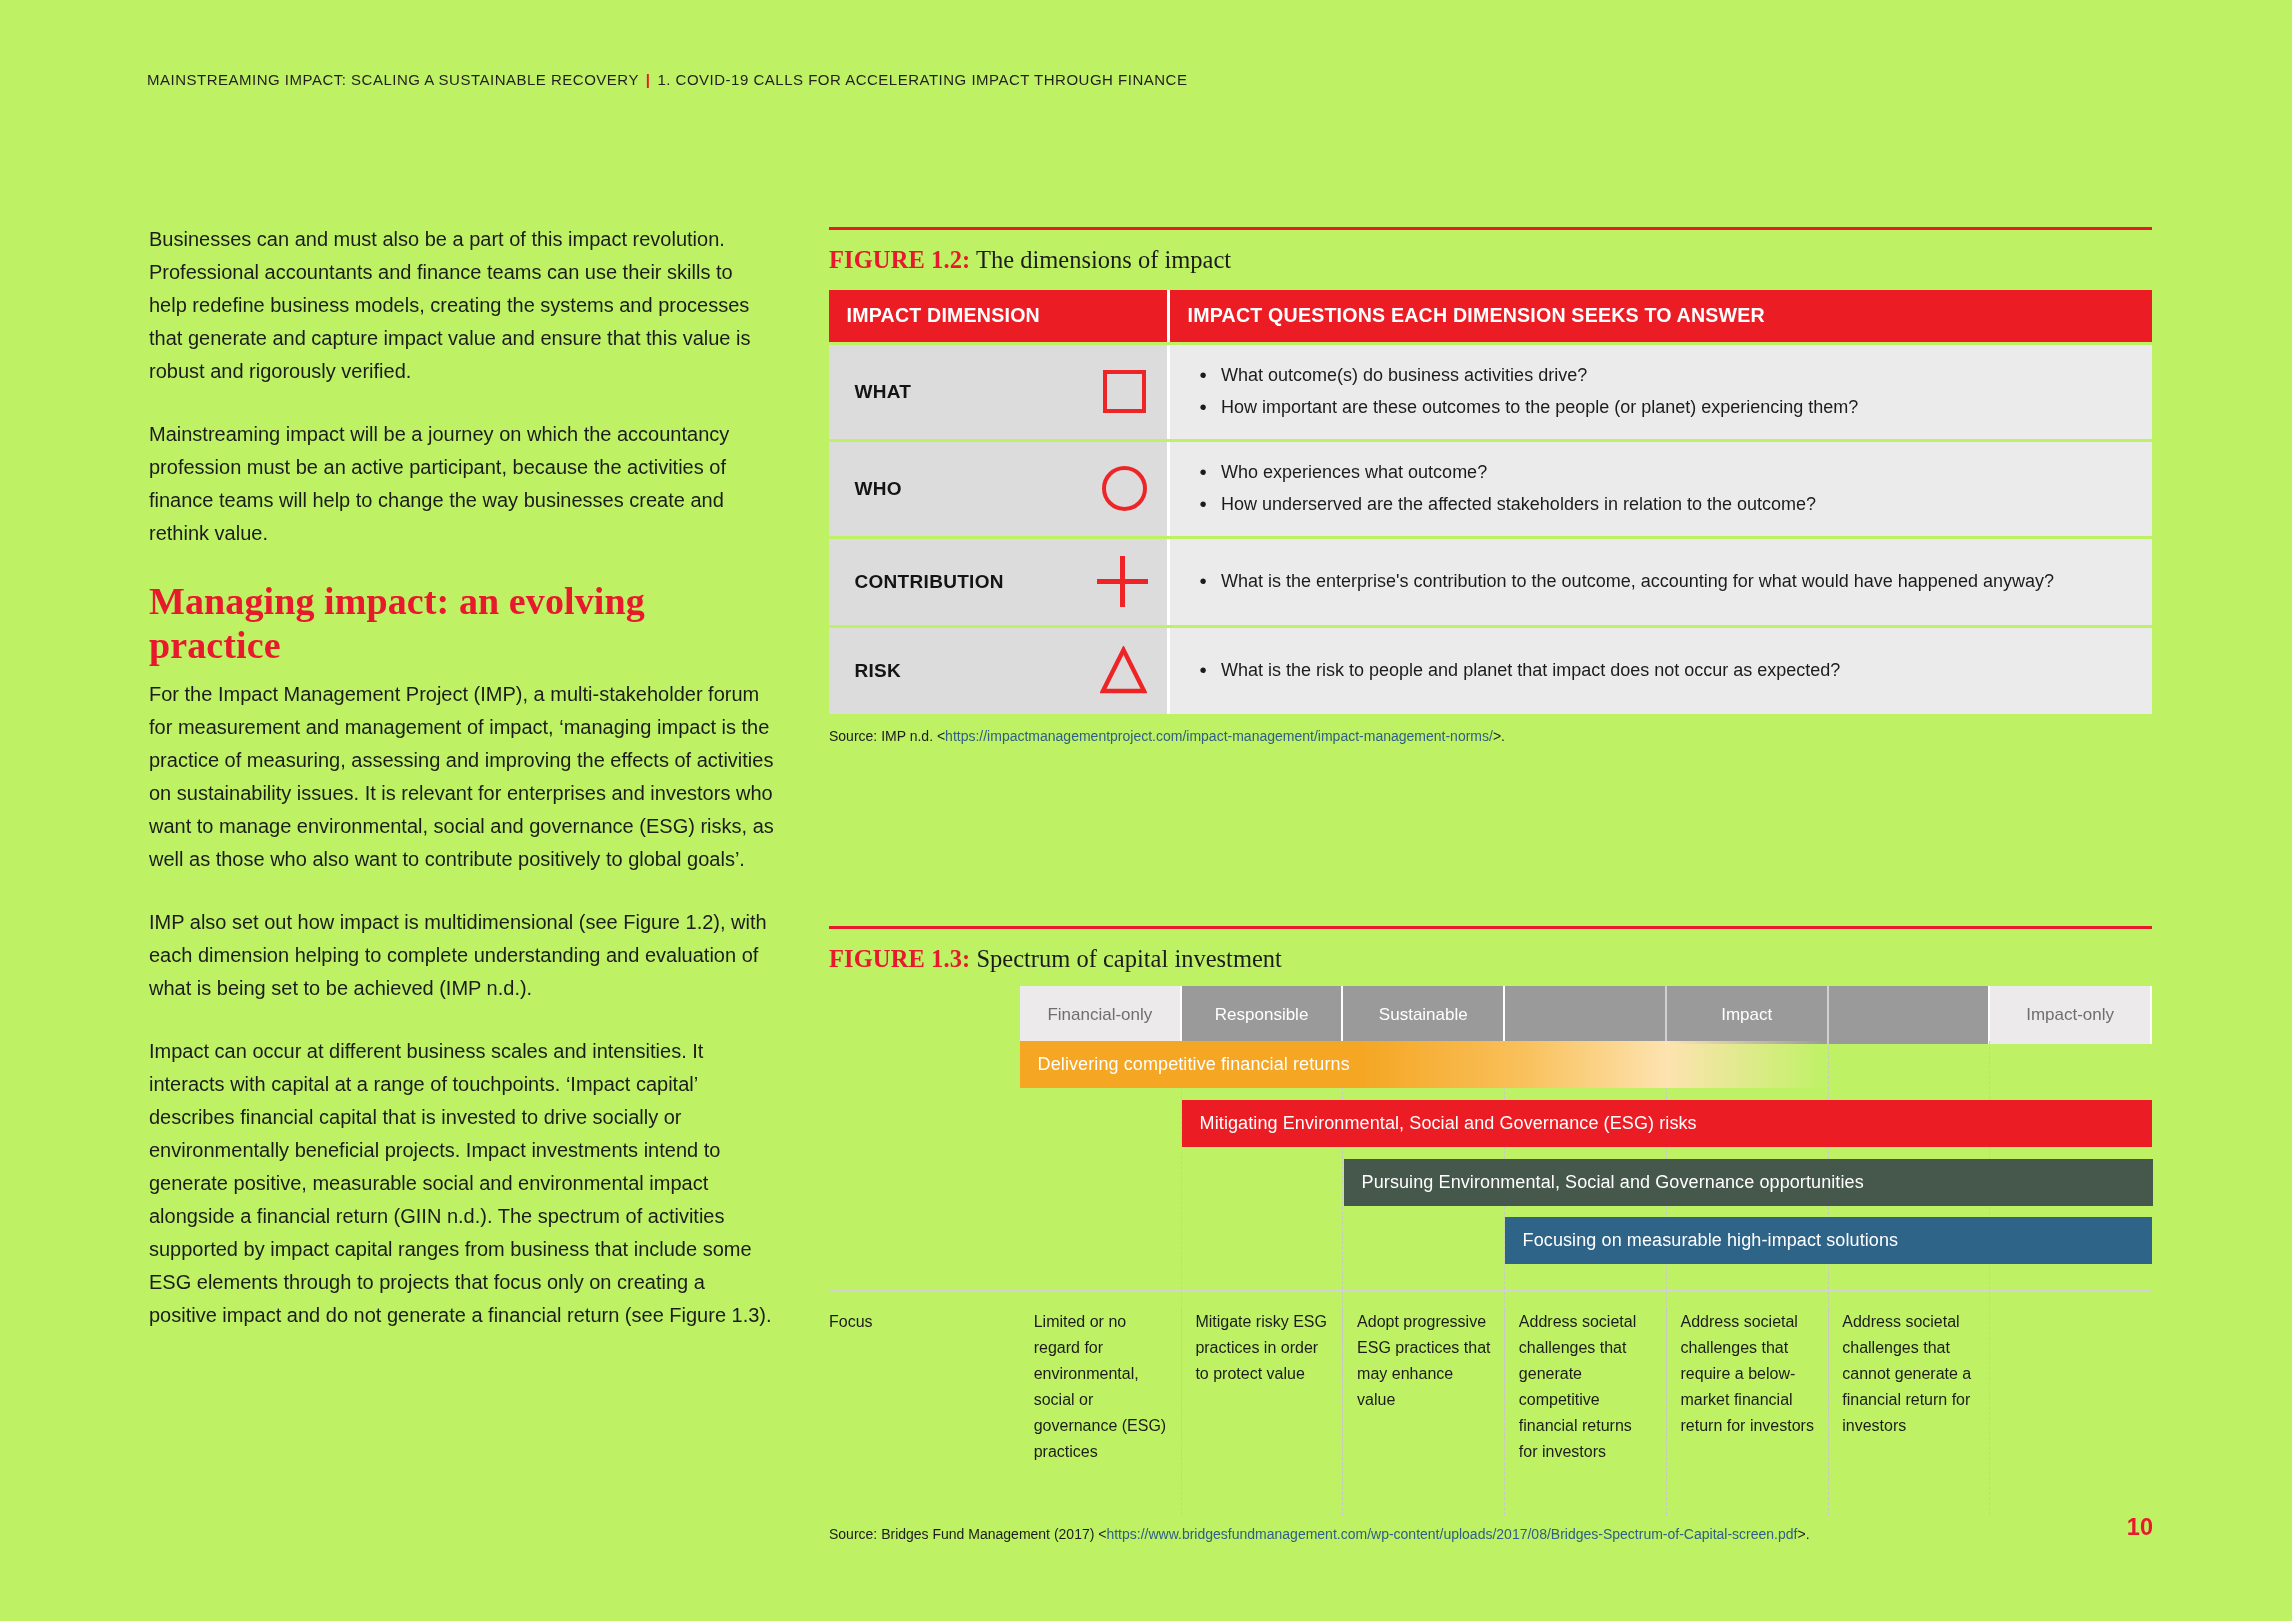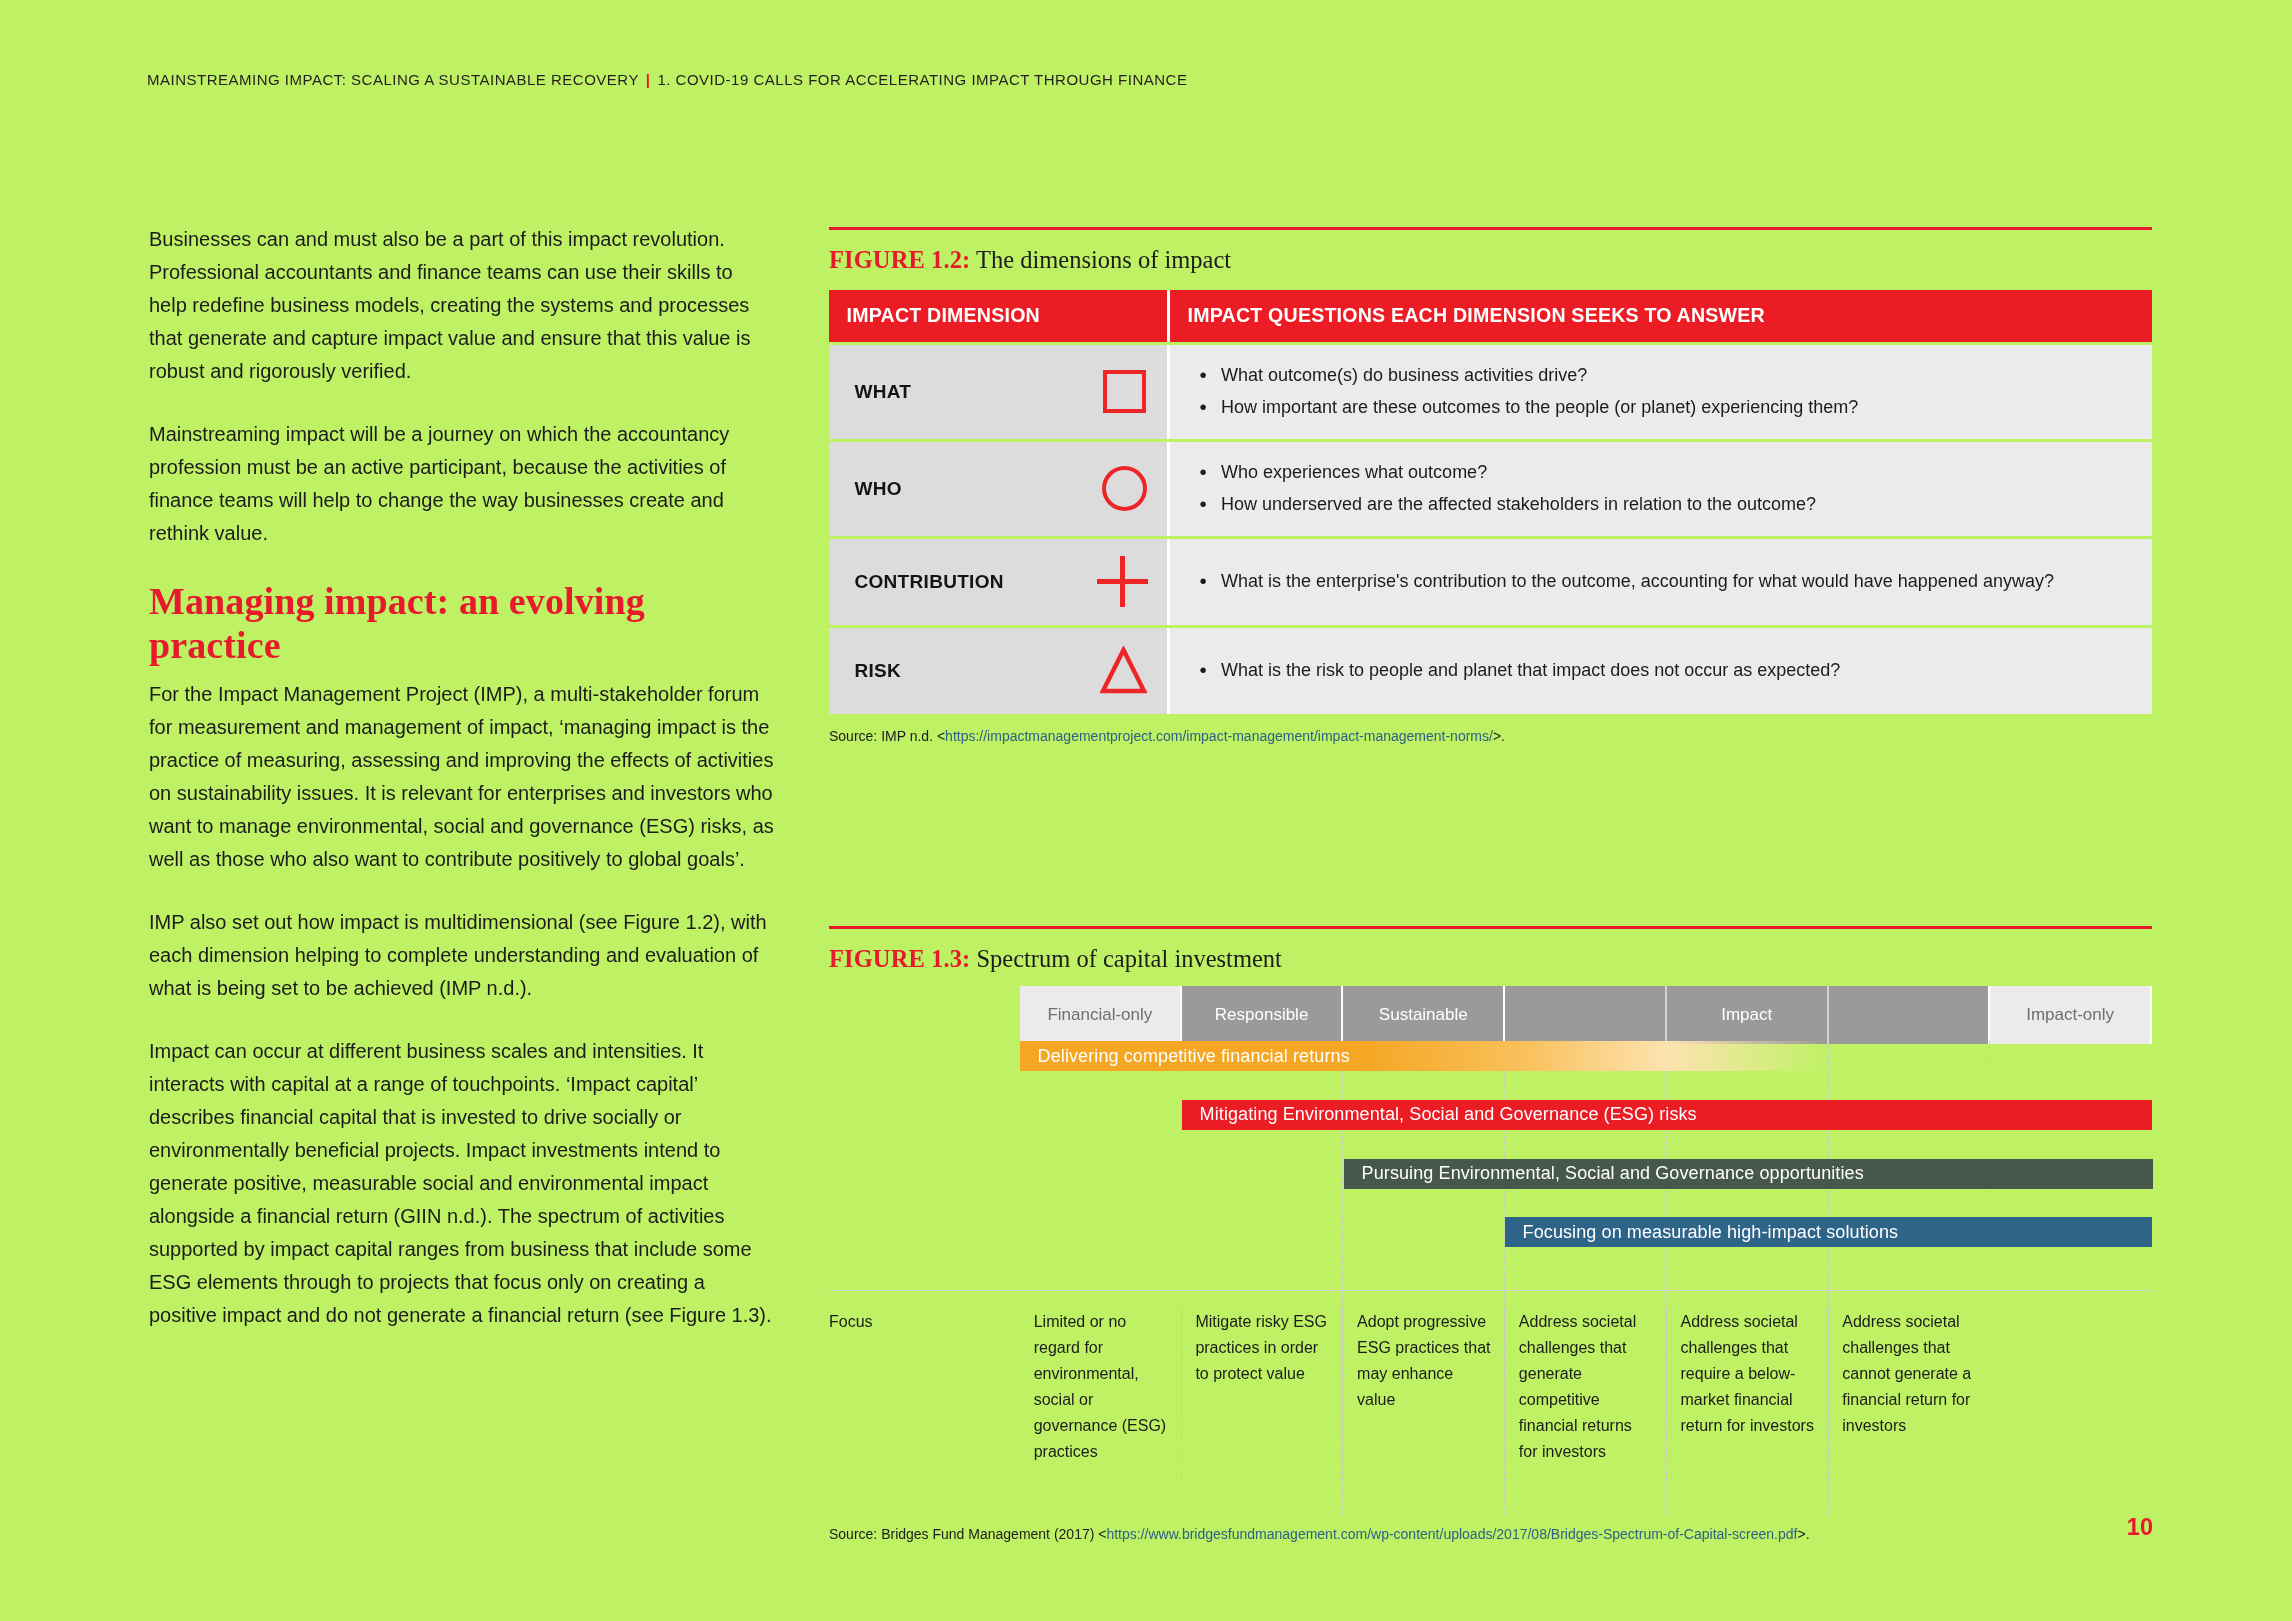--- a/index.html
+++ b/index.html
@@ -104,21 +104,21 @@
 
   .sp-rows { position: relative; }
   .vlines { position:absolute; inset:0; display:grid;
             grid-template-columns: 191px repeat(7, 1fr); pointer-events:none; }
   .vlines span { border-right: 1.5px dashed #c9c9c9; }
   .vlines span:first-child { border-right: none; }
   .vlines span:last-child { border-right: none; }
 
   .barrow { position: relative; height: 47px; margin-top: 11.8px; }
   .bar {
-    position:absolute; top:0; height:30px;
+    position:absolute; top:0; height:47px;
     display:flex; align-items:center;
     color:#fff; font-size:18px; letter-spacing:0.1px;
   }
   .bar span { padding-left: 17.6px; }
   .bar.orange { background: linear-gradient(to right,
         #f5a623 0%, #f5a623 42%, #f9c05a 62%, #fde3b0 80%, rgba(253,245,225,0) 100%); }
   .bar.red    { background: #ec1c24; }
   .bar.green  { background: #46584c; }
   .bar.blue   { background: #2f6489; }
 

